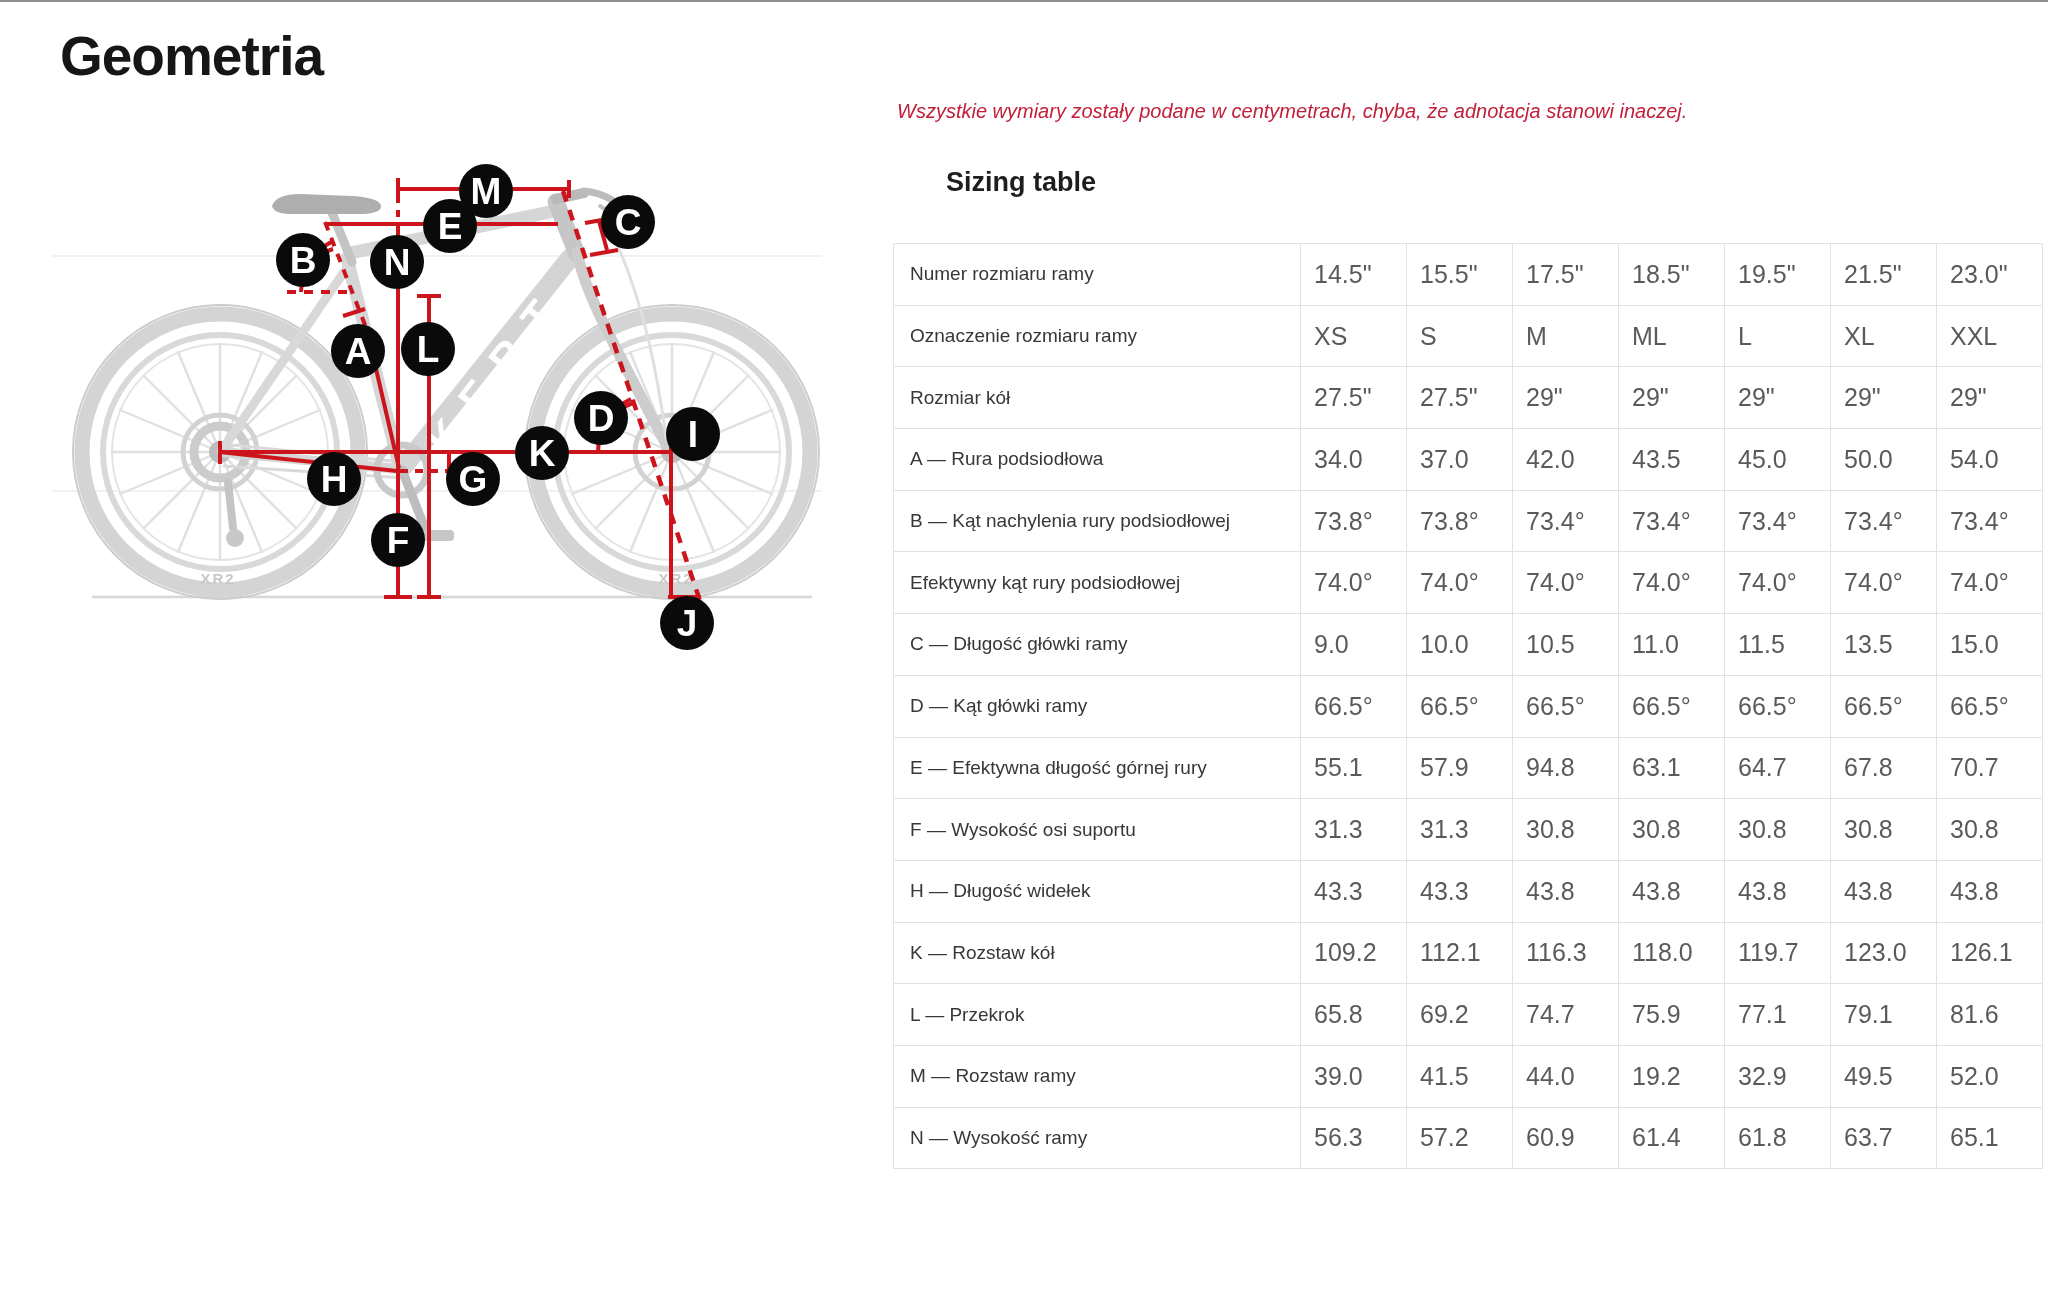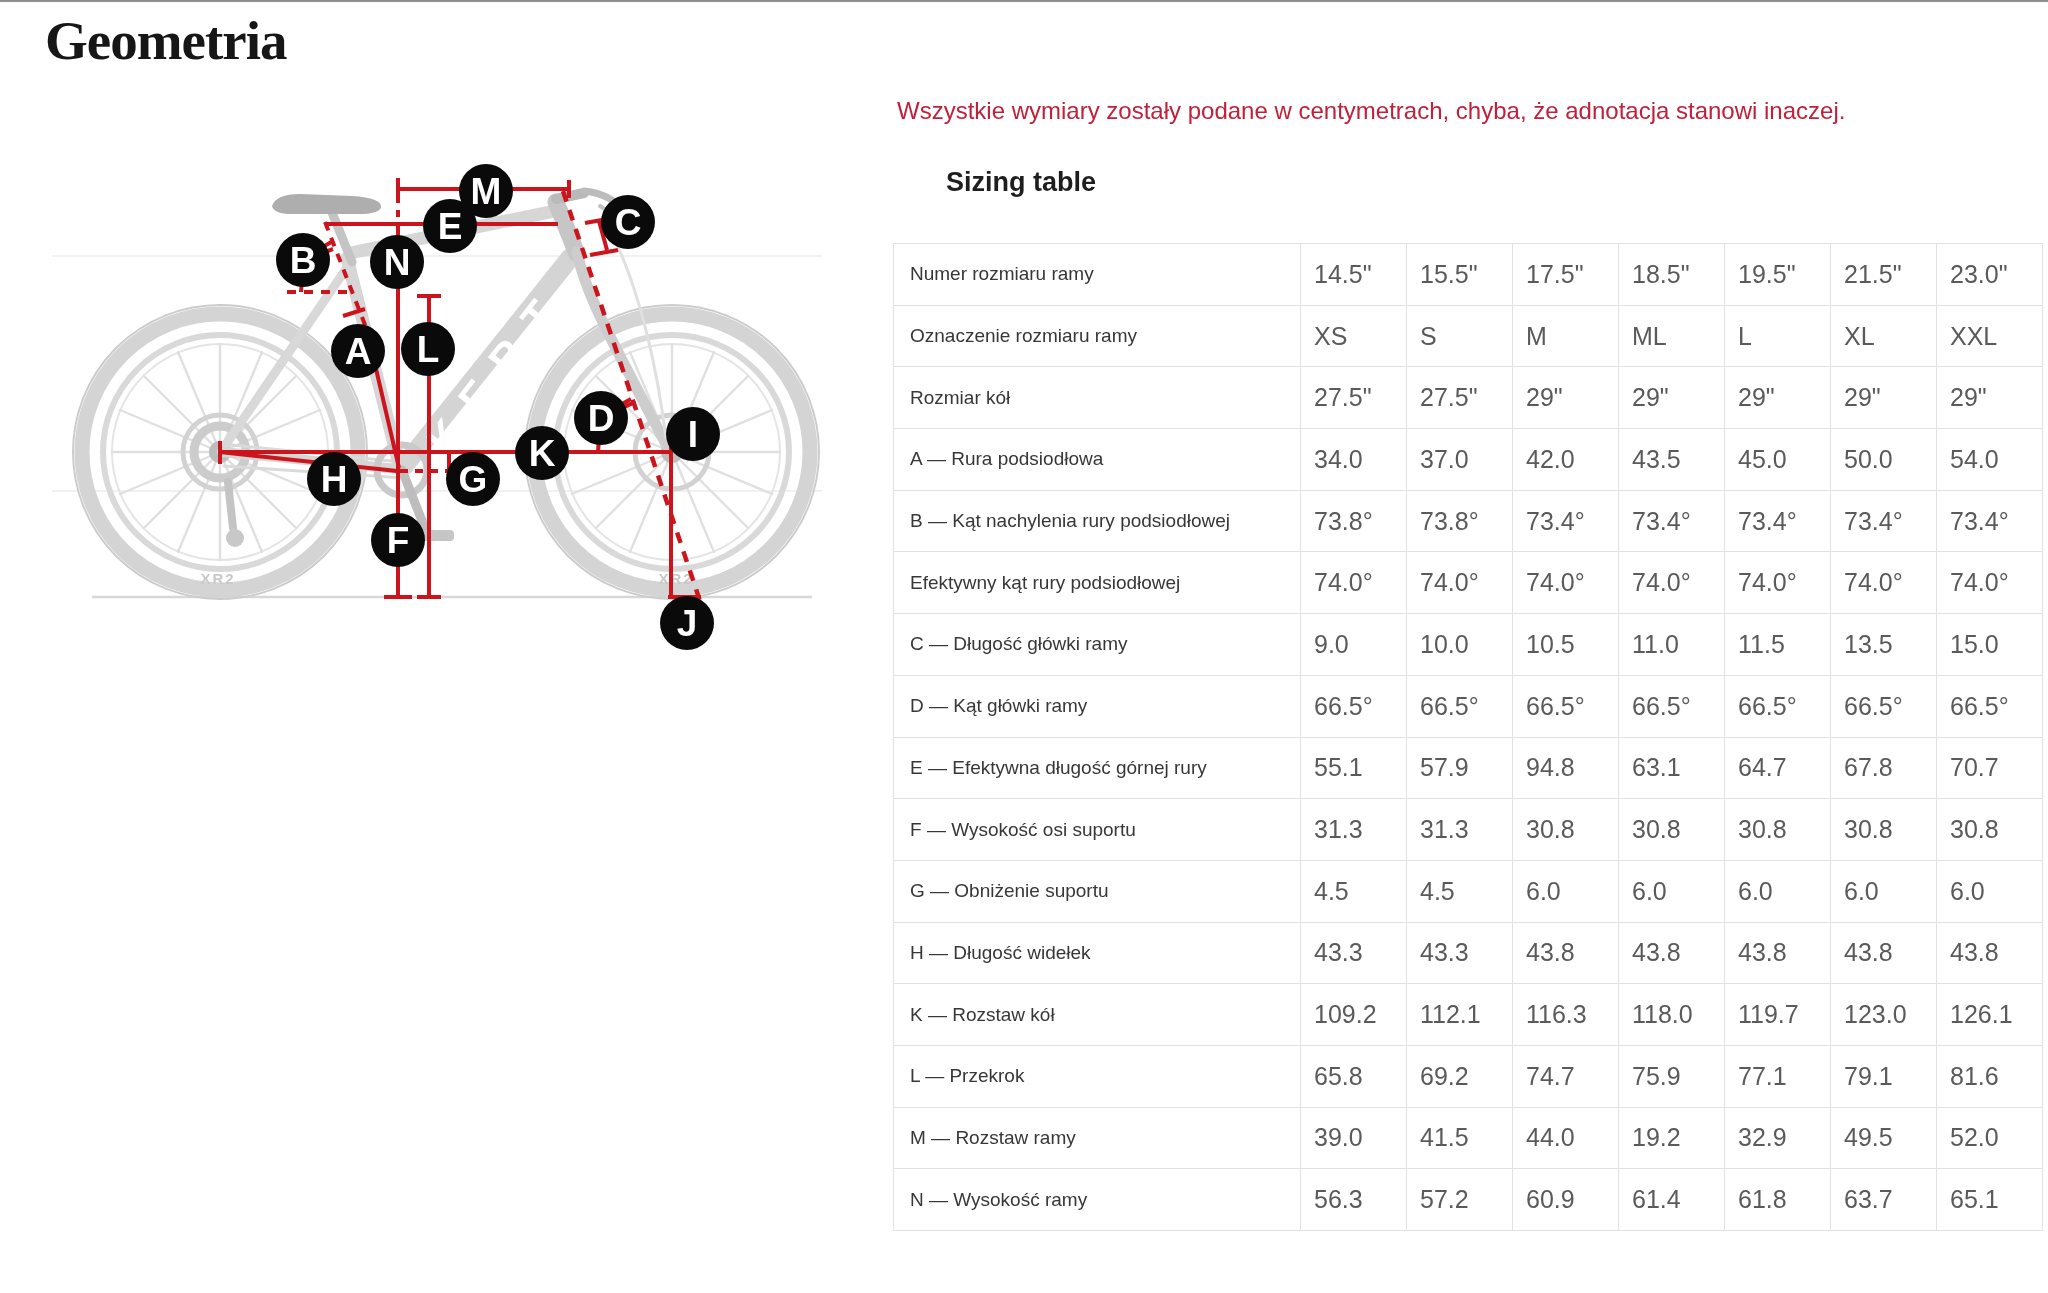--- a/index.html
+++ b/index.html
@@ -2,26 +2,26 @@
 <html><head>
 <meta charset="utf-8">
 <style>
   html,body{margin:0;padding:0;background:#fff;}
   .page{
     position:relative;width:2048px;height:1293px;overflow:hidden;
     background:#fff;font-family:"Liberation Sans",sans-serif;
   }
   .top-rule{position:absolute;left:0;top:0;width:2048px;height:2px;background:#8f8f8f;}
   .page-title{
-    position:absolute;left:44px;top:8px;margin:1px;
-    font-size:55px;font-weight:700;letter-spacing:-1px;color:#161616;font-family:Liberation Serif, serif;
+    position:absolute;left:44px;top:8px;margin:16px;
+    font-size:55px;font-weight:700;letter-spacing:-1px;color:#161616;
   }
   .units-note{
     position:absolute;left:897px;top:94px;width:1130px;
-    font-size:24px;line-height:34px;color:#c2203a;
+    font-size:20px;line-height:34px;color:#c2203a;font-style:italic;
   }
   .table-heading{
     position:absolute;left:912px;top:167px;
     font-size:27px;font-weight:700;color:#1e1e1e;margin-left:34px;
   }
   .diagram{position:absolute;left:0;top:130px;}
   .sizing-table{
     position:absolute;left:893px;top:243px;width:1149px;
     border-collapse:collapse;table-layout:fixed;
   }
@@ -339,30 +339,20 @@
           <td class="lbl">F — Wysokość osi suportu</td>
           <td class="val">31.3</td>
           <td class="val">31.3</td>
           <td class="val">30.8</td>
           <td class="val">30.8</td>
           <td class="val">30.8</td>
           <td class="val">30.8</td>
           <td class="val">30.8</td>
         </tr>
         <tr>
-          <td class="lbl">G — Obniżenie suportu</td>
-          <td class="val">4.5</td>
-          <td class="val">4.5</td>
-          <td class="val">6.0</td>
-          <td class="val">6.0</td>
-          <td class="val">6.0</td>
-          <td class="val">6.0</td>
-          <td class="val">6.0</td>
-        </tr>
-        <tr>
           <td class="lbl">H — Długość widełek</td>
           <td class="val">43.3</td>
           <td class="val">43.3</td>
           <td class="val">43.8</td>
           <td class="val">43.8</td>
           <td class="val">43.8</td>
           <td class="val">43.8</td>
           <td class="val">43.8</td>
         </tr>
         <tr>

